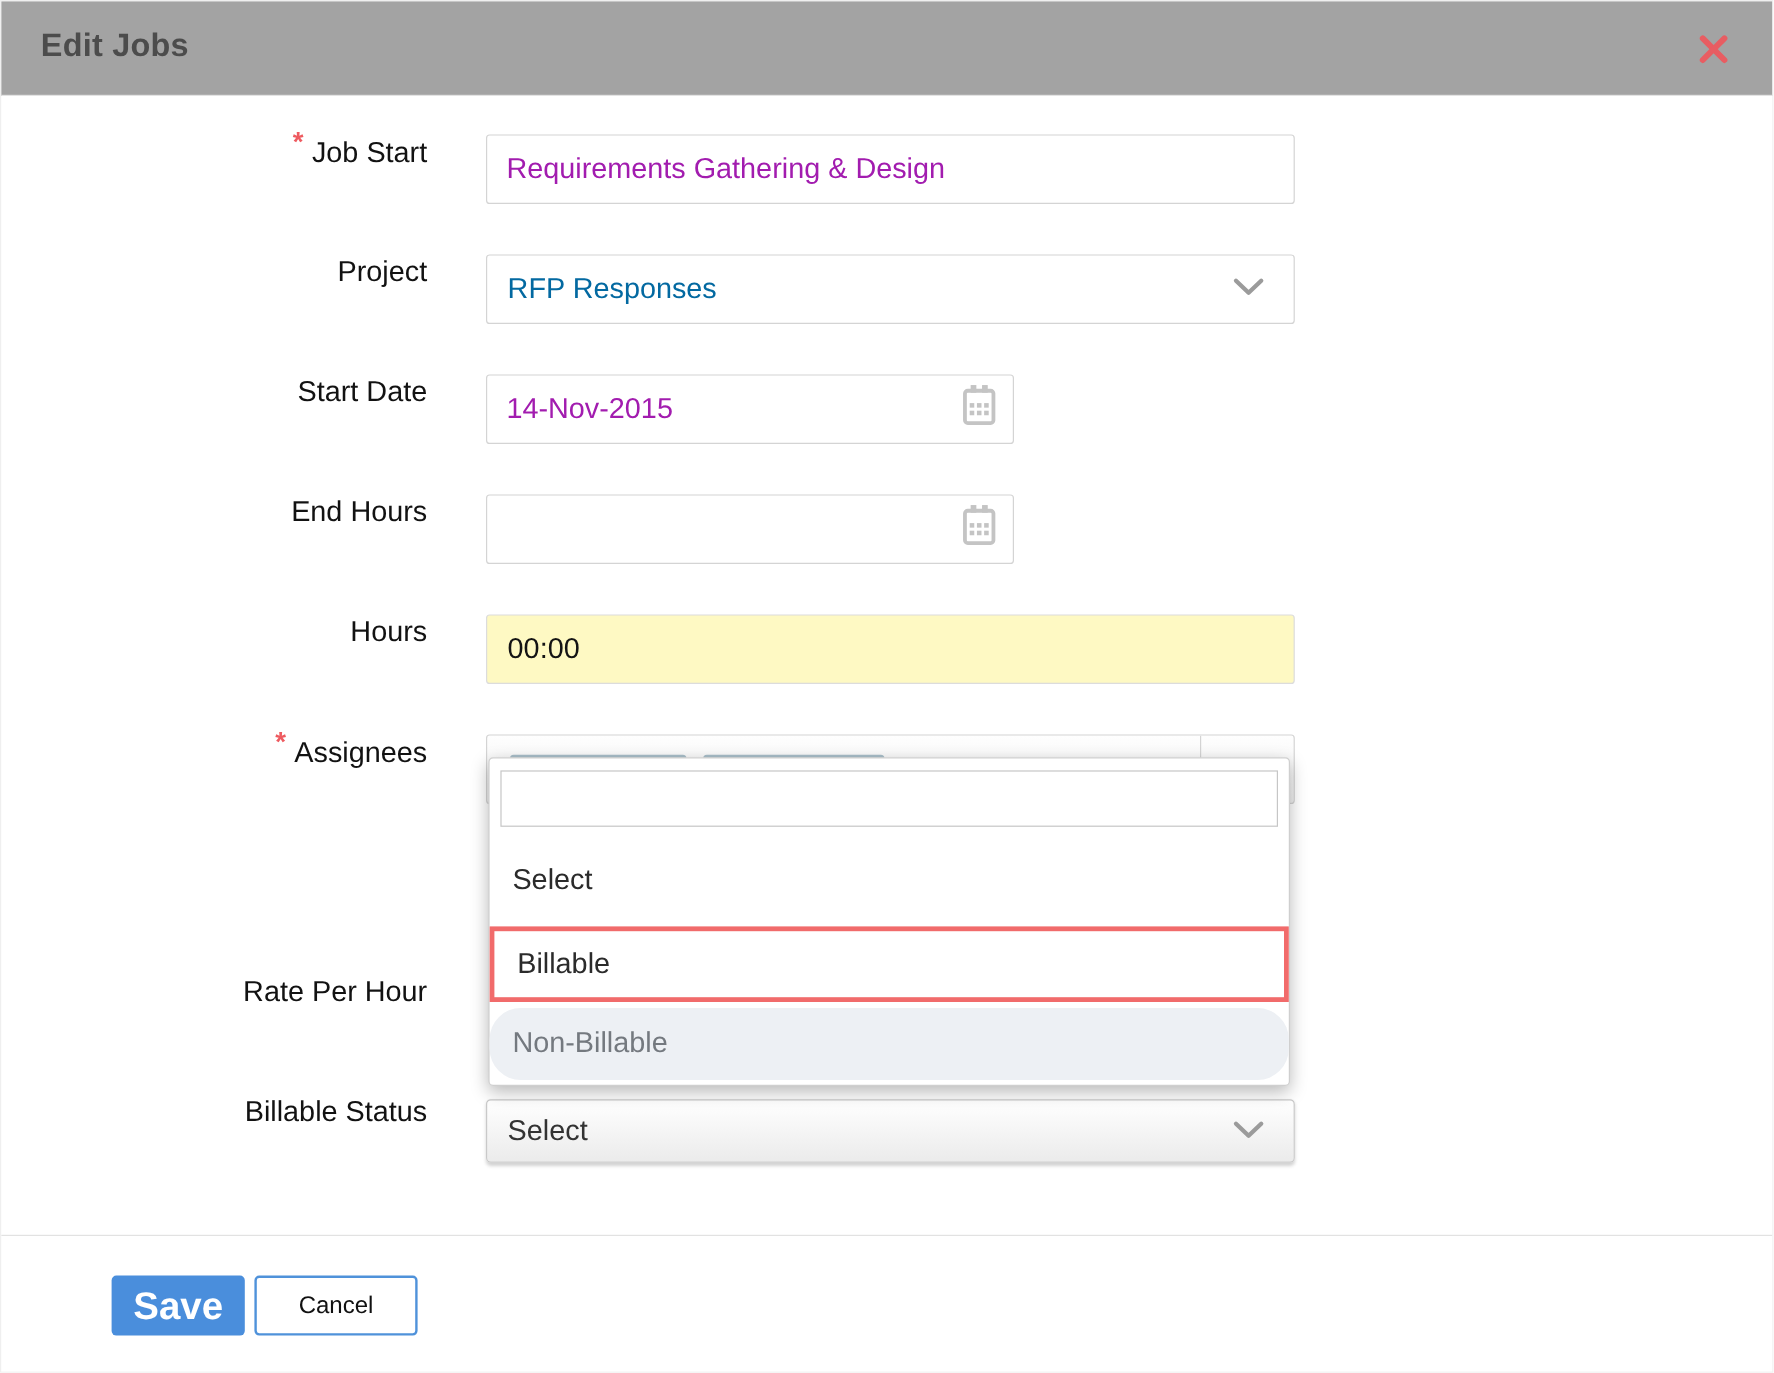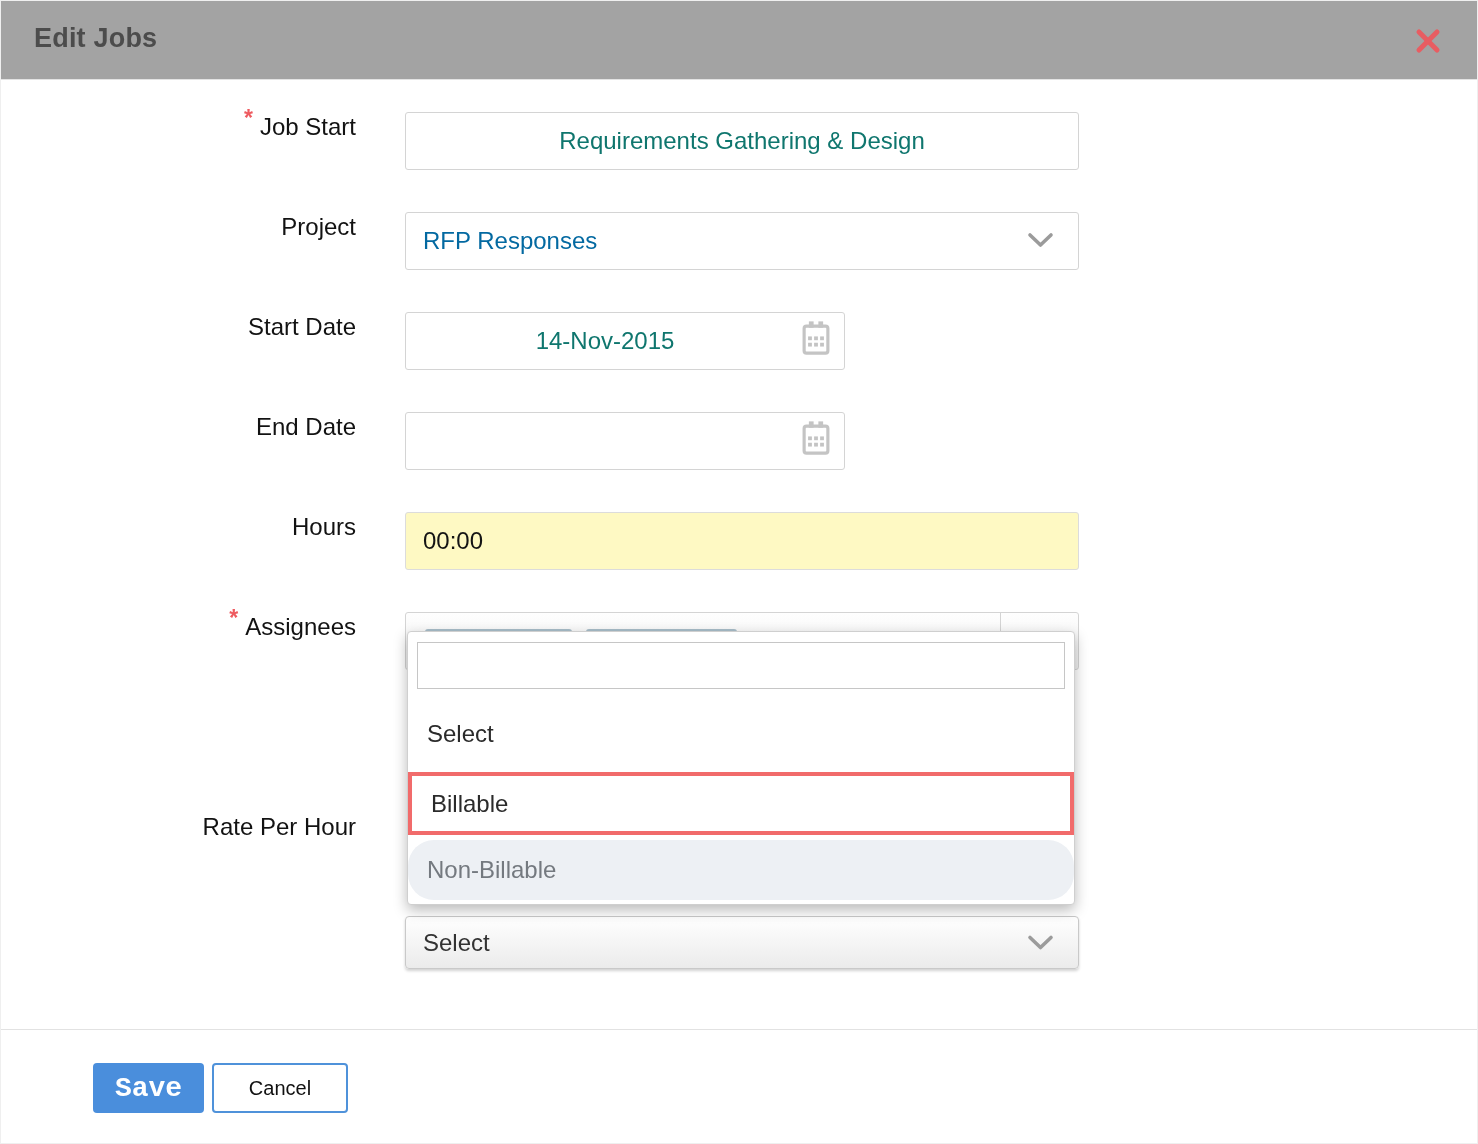--- a/index.html
+++ b/index.html
@@ -13,21 +13,21 @@
   .title{position:absolute;left:33px;top:22px;font-size:27px;font-weight:bold;color:#4c4c4c;letter-spacing:.2px;}
   .close-btn{position:absolute;left:1408px;top:22px;width:38px;height:38px;background:none;border:none;padding:2px;cursor:pointer;}
   
   .flabel{position:absolute;left:0;width:355px;text-align:right;font-size:24px;color:#121212;line-height:30px;}
   .req{color:#ee5b60;position:relative;top:-9px;margin-right:7px;font-size:23px;font-weight:bold;}
   .lbl-jobname{top:111px}.lbl-project{top:211px}.lbl-startdate{top:311px}.lbl-enddate{top:411px}
   .lbl-hours{top:511px}.lbl-assignees{top:611px}.lbl-rate{top:811px}.lbl-billable{top:911px}
   
   .fld{position:absolute;box-sizing:border-box;background:#fff;border:1px solid #d4d4d4;border-radius:3px;font-size:24px;color:#141414;}
   .fld-jobname{left:404px;top:111px;width:674px;height:58px;}
-  .text-input{width:100%;height:100%;border:none;outline:none;font:inherit;color:#0f766e;padding:0 16px;box-sizing:border-box;background:transparent;text-align:center;}
+  .text-input{width:100%;height:100%;border:none;outline:none;font:inherit;color:#a21caf;padding:0 16px;box-sizing:border-box;background:transparent;}
   .fld-project{left:404px;top:211px;width:674px;height:58px;line-height:56px;padding-left:17px;color:#0369a1;cursor:pointer;}
   .chevron{position:absolute;right:24px;top:50%;transform:translateY(-50%);}
   .fld-startdate{left:404px;top:311px;width:440px;height:58px;}
   .fld-enddate{left:404px;top:411px;width:440px;height:58px;}
   .cal{position:absolute;right:12px;top:50%;transform:translateY(-50%);}
   .date-input{padding-right:56px;}
   .fld-hours{left:404px;top:511px;width:674px;height:58px;background:#fef9c3;border-color:#dcdcdc;line-height:56px;padding-left:17px;}
   
   .fld-assignees{left:404px;top:611px;width:674px;height:58px;background:linear-gradient(#fefefe,#f0f0f0);overflow:hidden;cursor:pointer;}
   .chip{position:absolute;top:16px;height:40px;background:#a9bec9;border-radius:3px;}
@@ -43,21 +43,21 @@
   .dd-select{top:72px;height:60px;line-height:60px;}
   .dd-billable{top:140px;height:63px;line-height:55px;border:4px solid #f16b6b;background:#fff;}
   .dd-nonbillable{top:208px;height:60px;line-height:60px;background:#edf0f4;color:#74797f;border-radius:26px;}
   
   .billable-select{position:absolute;left:404px;top:915px;width:674px;height:53px;box-sizing:border-box;
     background:linear-gradient(#ffffff,#ebebeb);border:1px solid #c9c9c9;border-radius:4px;
     box-shadow:0 2px 3px rgba(0,0,0,.18);line-height:51px;padding-left:17px;font-size:24px;color:#333;cursor:pointer;z-index:5;}
   
   .footer-divider{position:absolute;left:0;right:0;top:1028px;height:1px;background:#e2e2e2;}
   .save-btn{position:absolute;left:92px;top:1062px;width:111px;height:50px;background:#4a8edc;border:none;border-radius:4px;
-    color:#fff;font-size:28px;font-weight:bold;font-family:Liberation Mono, monospace;cursor:pointer;}
+    color:#fff;font-size:32px;font-weight:bold;font-family:Liberation Sans, sans-serif;cursor:pointer;}
   .cancel-btn{position:absolute;left:211px;top:1062px;width:136px;height:50px;background:#fff;border:2px solid #4f92da;border-radius:4px;
     color:#111;font-size:20px;font-family:inherit;cursor:pointer;}
 </style>
 </head>
 <body>
 
 <div class="dialog">
 
   <div class="header">
     <div class="title">Edit Jobs</div>
@@ -74,30 +74,33 @@
   <div class="flabel lbl-jobname">
     <span class="req">*</span><span>Job Start</span>
   </div>
   <div class="flabel lbl-project">
     <span>Project</span>
   </div>
   <div class="flabel lbl-startdate">
     <span>Start Date</span>
   </div>
   <div class="flabel lbl-enddate">
-    <span>End Date</span>
+    <span>End Hours</span>
   </div>
   <div class="flabel lbl-hours">
     <span>Hours</span>
   </div>
   <div class="flabel lbl-assignees">
     <span class="req">*</span><span>Assignees</span>
   </div>
   <div class="flabel lbl-rate">
     <span>Rate Per Hour</span>
+  </div>
+  <div class="flabel lbl-billable">
+    <span>Billable Status</span>
   </div>
 
   <div class="fld fld-jobname">
     <input class="text-input" type="text" value="Requirements Gathering &amp; Design" style="">
   </div>
 
   <div class="fld fld-project">
     <span>RFP Responses</span>
     <span class="chevron">
       <svg width="27" height="17" viewBox="0 0 27 17">

